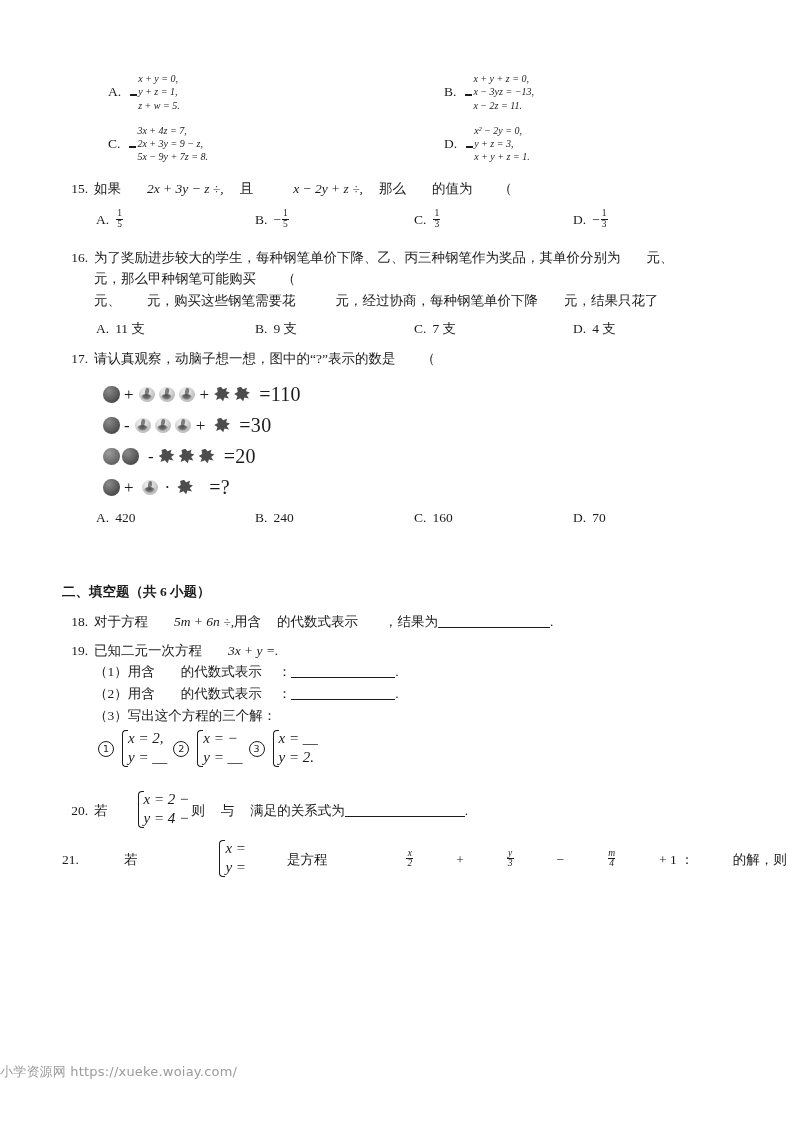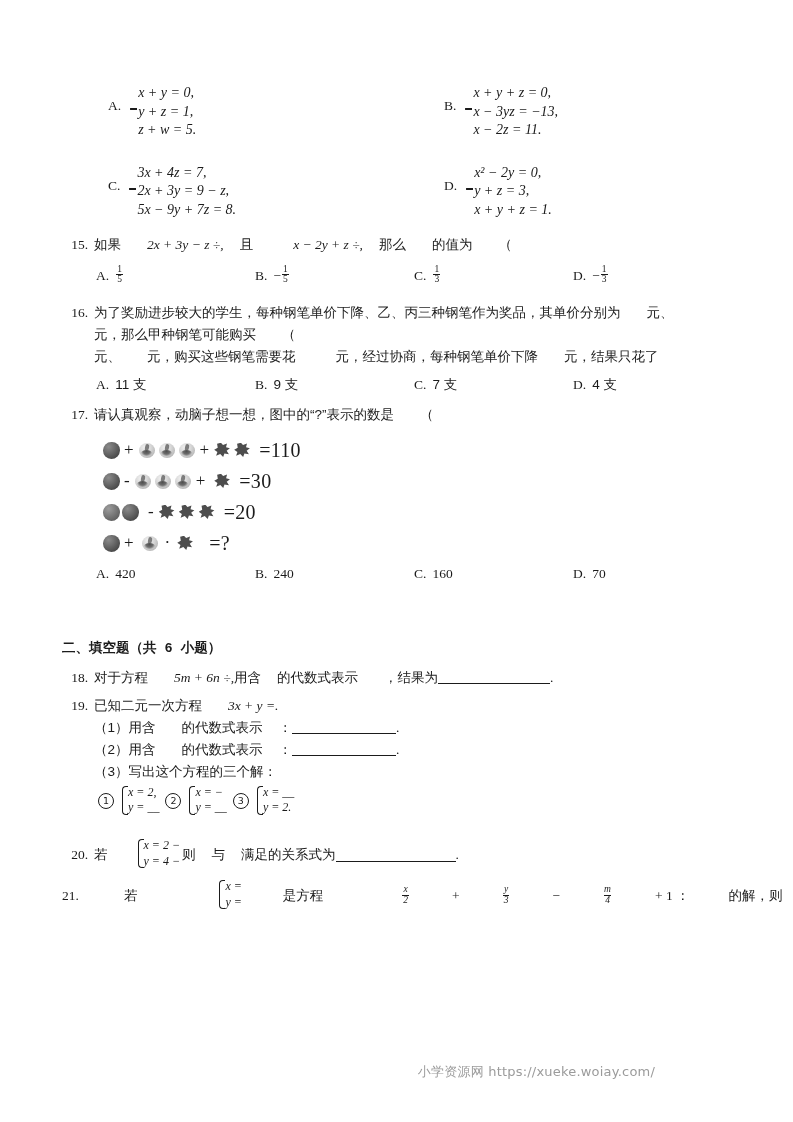--- a/index.html
+++ b/index.html
@@ -23,21 +23,21 @@
     background: #fff;
   }
   .content {
     position: absolute;
     left: 62px;
     top: 72px;
     width: 670px;
   }
 
   
-  .cn { font-family: Liberation Sans, sans-serif; }
+  .cn { font-family: Liberation Serif, serif; }
   .math {
     font-family: "Liberation Serif", "DejaVu Serif", serif;
     font-style: italic;
   }
 
   
   .sys-row {
     display: flex;
     margin-bottom: 12px;
   }
@@ -67,24 +67,23 @@
     top: 2px;
     bottom: 2px;
     width: 6px;
     border-left: 1.1px solid #1b1b1b;
     border-top: 1.1px solid #1b1b1b;
     border-bottom: 1.1px solid #1b1b1b;
     border-radius: 5px 0 0 5px;
   }
   .sys-eqs {
     display: inline-block;
-    font-size: 14px;
+    font-size: 10px;
     line-height: 1.33;
     padding-left: 3px;
-    margin-top: 12px;
   }
   .sys-eqs div { white-space: nowrap; }
 
   
   .q {
     margin-bottom: 7px;
     font-size: 13.5px;
     line-height: 1.62;
   }
   .q-line {
@@ -194,21 +193,21 @@
   .ico-splat {
     width: 16px; height: 15px;
     margin: 0 2px;
     background: #3f3f3f;
     clip-path: polygon(18% 8%, 42% 0%, 55% 16%, 80% 6%, 74% 30%, 98% 38%, 78% 54%, 92% 78%, 64% 72%, 56% 96%, 38% 76%, 12% 88%, 20% 62%, 0% 48%, 22% 34%);
     opacity: .93;
   }
 
   
   .sec-head {
-    font-family: Liberation Mono, monospace;
+    font-family: Liberation Serif, serif;
     font-weight: bold;
     font-size: 13.5px;
     margin: 0 0 10px 0;
   }
   .sec-wrap { margin-top: 54px; }
 
   
   .blank {
     display: inline-block;
     border-bottom: 1.1px solid #1b1b1b;
@@ -237,21 +236,21 @@
     content: "";
     position: absolute;
     left: 2px; top: 1px; bottom: 1px;
     width: 5px;
     border-left: 1px solid #1b1b1b;
     border-top: 1px solid #1b1b1b;
     border-bottom: 1px solid #1b1b1b;
     border-radius: 4px 0 0 4px;
   }
   .mini-eqs {
-    font-size: 12px;
+    font-size: 15px;
     line-height: 1.3;
     padding-left: 2px;
   }
   .mini-eqs div { white-space: nowrap; }
   .circnum {
     display: inline-block;
     width: 14px; height: 14px;
     border: 1.1px solid #1b1b1b;
     border-radius: 50%;
     font-size: 9.5px;
@@ -261,21 +260,21 @@
     margin: 0 4px;
     font-family: "DejaVu Sans", "Liberation Sans", sans-serif;
   }
 
   
   .footer {
     position: absolute;
     left: 0;
     top: 1063px;
     width: 655px;
-    text-align: right;
+    text-align: left;
     color: #9b9b9b;
     font-size: 13px;
     font-family: "DejaVu Sans", "Liberation Sans", sans-serif;
     letter-spacing: .2px;
   }
 </style>
 </head>
 <body>
 
 <div class="page">

